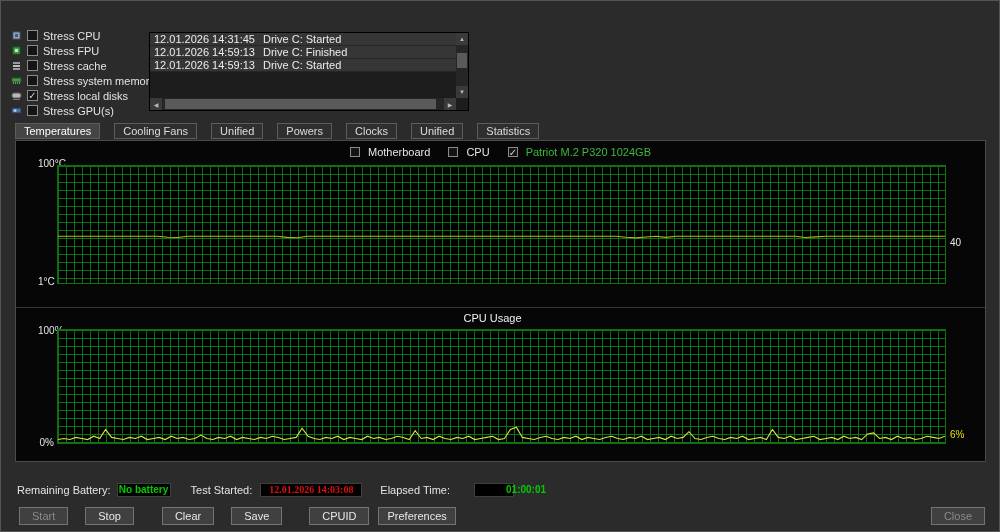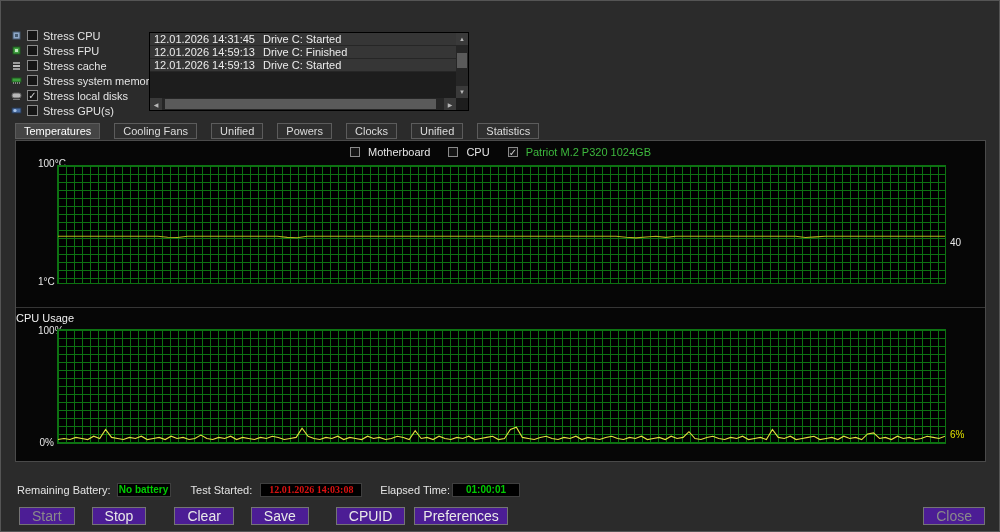--- a/index.html
+++ b/index.html
@@ -56,35 +56,35 @@
           border:1px solid #0d7212;
           background-image:
             linear-gradient(to right, #0d7212 1px, transparent 1px),
             linear-gradient(to bottom, #0d7212 1px, transparent 1px);
           background-size:8px 8px; }
   .plot svg { position:absolute; left:0; top:0; width:100%; height:100%; }
   #temp-plot { top:24px; height:119px; }
   #cpu-plot  { top:188px; height:115px; }
   .rlab { position:absolute; left:934px; font-size:10px; }
   .chart-divider { position:absolute; left:0; right:0; top:166px; height:1px; background:#353535; }
-  .cpu-title { position:absolute; left:0; right:16px; top:171px; text-align:left; color:#f0f0f0; }
+  .cpu-title { position:absolute; left:0; right:16px; top:171px; text-align:center; color:#f0f0f0; }
 
   
   .status-row { position:absolute; left:16px; top:481px; height:15px; display:flex; align-items:center; }
   .status-label { color:#e4e4e4; }
   .status-box { background:#000; border:1px solid #3f3f3f; height:14px; line-height:12px; text-align:center; font-size:10px; font-weight:bold; }
   .box-batt { width:54px; margin-left:6px; }
   .lbl-start { margin-left:20px; }
   .box-start { width:102px; margin-left:8px; }
   .lbl-elap { margin-left:18px; }
-  .box-elap { width:68px; margin-left:2px; }
+  .box-elap { width:40px; margin-left:24px;padding-left:31px; }
 
   
   .actions { position:absolute; left:18px; right:14px; top:505px; height:19px; display:flex; align-items:center; }
-  .btn { background:#4c1d95; border:1px solid #747474; color:#e8e8e8; height:18px; line-height:16px; padding:0 12px; font-size:14px; text-align:center; }
+  .btn { background:#404040; border:1px solid #747474; color:#e8e8e8; height:18px; line-height:16px; padding:0 12px; font-size:11px; text-align:center; }
   .btn.disabled { color:#8a8a8a; }
   .btn-stop { margin-left:17px; }
   .btn-clear { margin-left:28px; }
   .btn-save { margin-left:17px; }
   .btn-cpuid { margin-left:27px; }
   .btn-prefs { margin-left:9px; padding:0 8px; }
   .btn-close { margin-left:auto; }
 </style>
 </head>
 <body>

